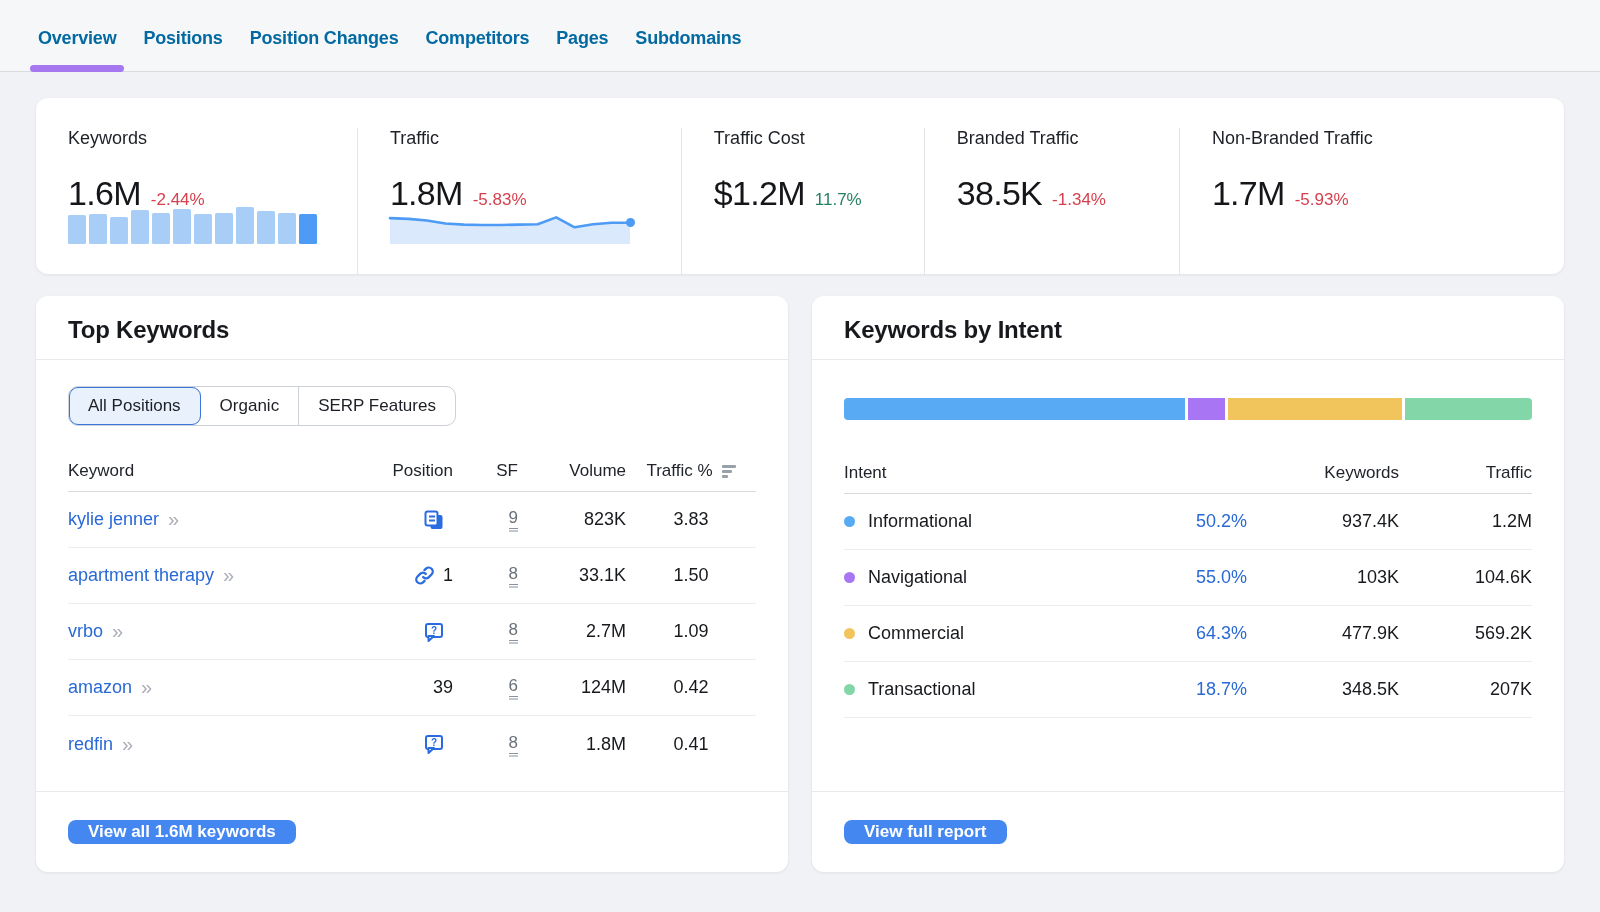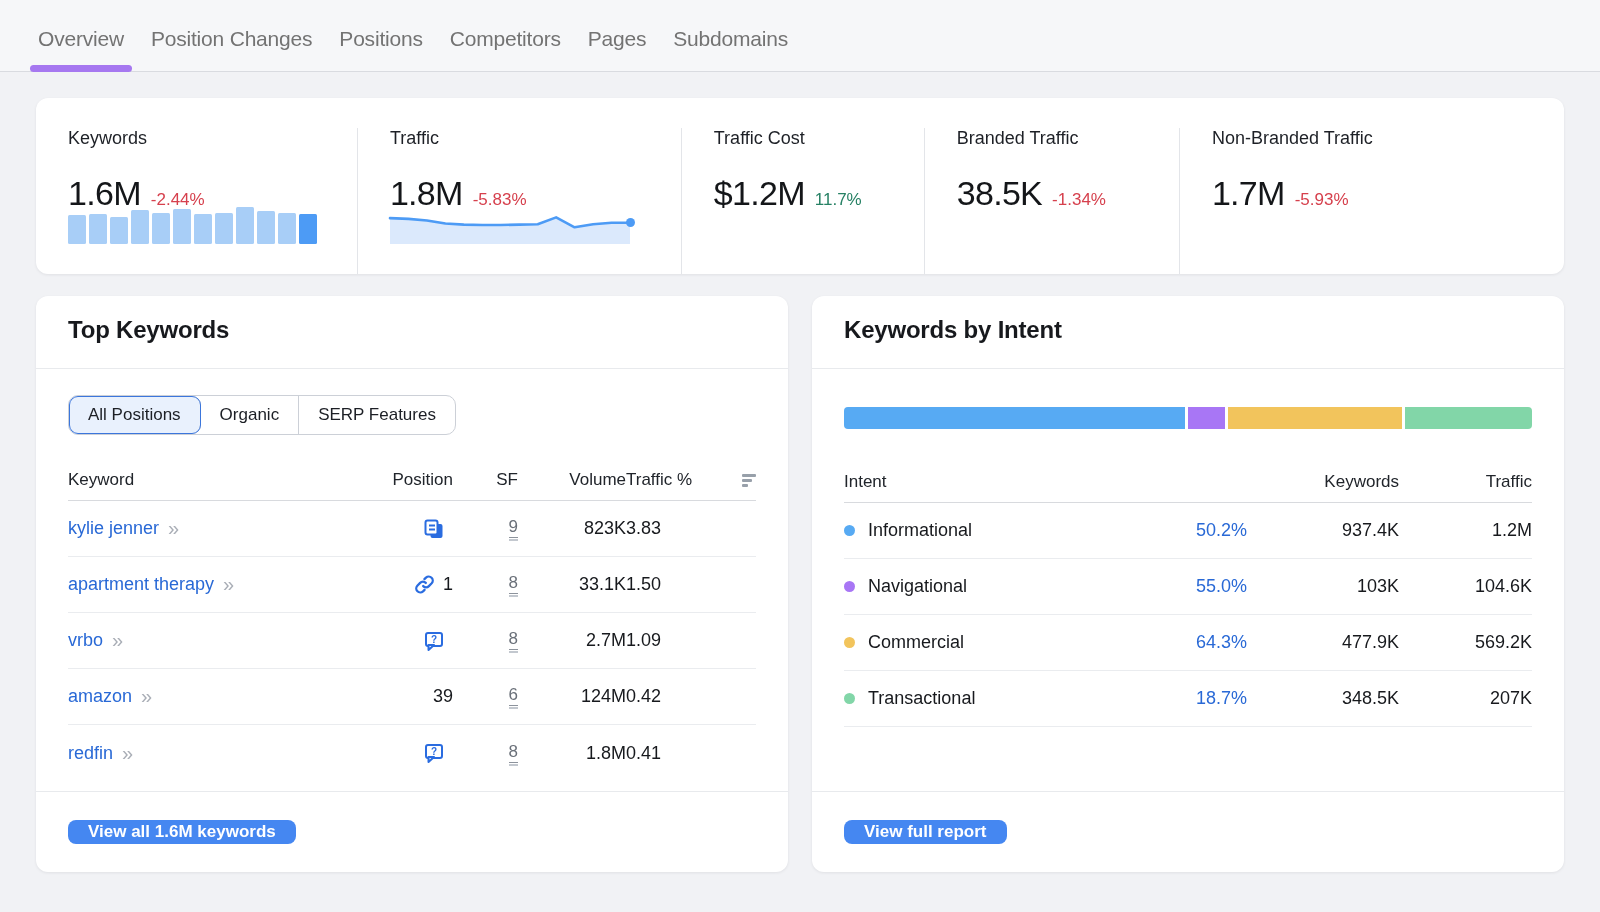--- a/index.html
+++ b/index.html
@@ -14,21 +14,21 @@
   
   .topnav {
     height: 72px; background: #f6f7f9;
     border-bottom: 1px solid #d9dbe0;
     display: flex; align-items: center;
     padding: 6px 0 0 38px; gap: 27px;
   }
   .tab {
     position: relative; height: 100%;
     display: flex; align-items: center;
-    font-size: 21px; font-weight: 400; color: #737373;
+    font-size: 18px; font-weight: 700; color: #0369a1;
     letter-spacing: -0.2px; cursor: pointer;
   }
   .tab.active::after {
     content: ""; position: absolute; left: -8px; right: -8px; bottom: -1px;
     height: 7px; border-radius: 4px; background: #a678f0;
   }
 
   .content { padding: 26px 36px 0; }
 
   .card {
@@ -58,21 +58,21 @@
   .spark svg { display: block; width: 100%; height: 100%; overflow: visible; }
   .spark-fill { fill: #dbe9fc; stroke: none; }
   .spark-line { fill: none; stroke: #4d9bf5; stroke-width: 2.6;
                 vector-effect: non-scaling-stroke; stroke-linejoin: round; stroke-linecap: round; }
   .spark-dot { position: absolute; right: -5px; width: 9px; height: 9px;
                border-radius: 50%; background: #4d9bf5; }
 
   
   .panels { display: flex; gap: 24px; }
   .panel { flex: 1; height: 576px; display: flex; flex-direction: column; }
-  .panel-header { padding: 20px 32px 24px; border-bottom: 1px solid #e8eaed; }
+  .panel-header { padding: 20px 32px 15px; border-bottom: 1px solid #e8eaed; }
   .panel-title { font-size: 24px; font-weight: 700; letter-spacing: -0.2px; }
   .panel-body { padding: 0 32px; flex: 1; display: flex; flex-direction: column; }
   .panel-footer { border-top: 1px solid #e8eaed; padding: 28px 32px; margin-top: auto; }
   .btn {
     display: inline-block; background: #4587f1; color: #fff;
     font-size: 17px; font-weight: 700; font-family: inherit;
     padding: 2px 20px; border: none; border-radius: 8px; cursor: pointer;
   }
 
   
@@ -89,21 +89,21 @@
   .thead { display: flex; align-items: center; height: 42px;
            border-bottom: 1px solid #d8dade; font-size: 17px; color: #21252b; }
   .trow { display: flex; align-items: center; height: 56px;
           border-bottom: 1px solid #eaecef; font-size: 18px; }
   .trow:last-child { border-bottom: none; }
 
   .c-kw  { flex: 1; display: flex; align-items: center; }
   .c-pos { width: 90px; display: flex; justify-content: flex-end; align-items: center; gap: 8px; }
   .c-sf  { width: 65px; text-align: right; }
   .c-vol { width: 108px; text-align: right; }
-  .c-tr  { width: 130px; display: flex; justify-content: space-between; align-items: center; gap: 9px; }
+  .c-tr  { width: 130px; display: flex; justify-content: center; align-items: center; gap: 9px; }
 
   .kw-link { color: #2969d6; cursor: pointer; }
   .kw-arrows { color: #a9aeb6; font-size: 20px; margin-left: 9px; cursor: pointer; }
   .kw-arrows::before { content: "\00BB"; }
   .pos-num { color: #17191d; }
   .sf-chip { display: inline-block; border-bottom: 2px dashed #c3c8cf; padding-bottom: 2px; cursor: pointer; }
   .sf-num  { font-weight: 400; font-style: normal; color: #6a7079; font-size: 17px;
              border-bottom: 1px solid #8d939c; padding-bottom: 1px; }
   .pos-icon { display: inline-flex; }
 
@@ -124,22 +124,22 @@
   .c-pct .pct-link { color: #2969d6; cursor: pointer; }
   .c-kws { width: 152px; text-align: right; }
   .c-trf { width: 133px; text-align: right; }
   .intent-dot { width: 11px; height: 11px; border-radius: 50%; flex: 0 0 auto; }
 </style>
 </head>
 <body>
 
 <nav class="topnav">
   <div class="tab active">Overview</div>
+  <div class="tab">Positions</div>
   <div class="tab">Position Changes</div>
-  <div class="tab">Positions</div>
   <div class="tab">Competitors</div>
   <div class="tab">Pages</div>
   <div class="tab">Subdomains</div>
 </nav>
 
 <div class="content">
 
   <section class="card stats-panel">
 
     <div class="stat s0">

